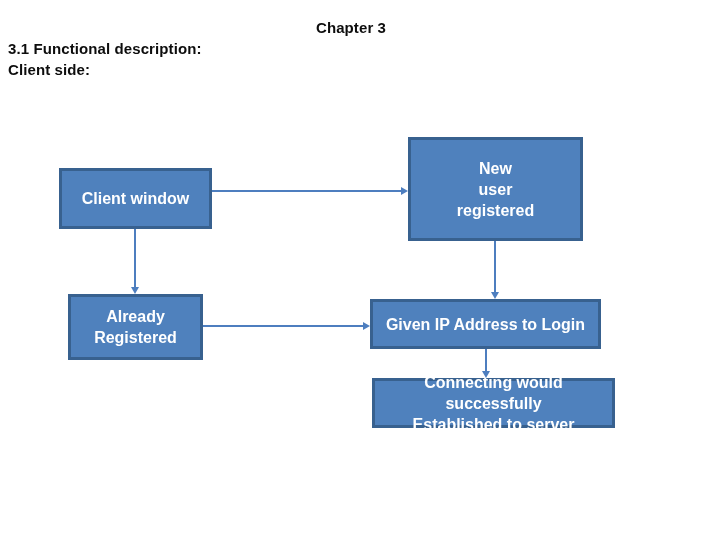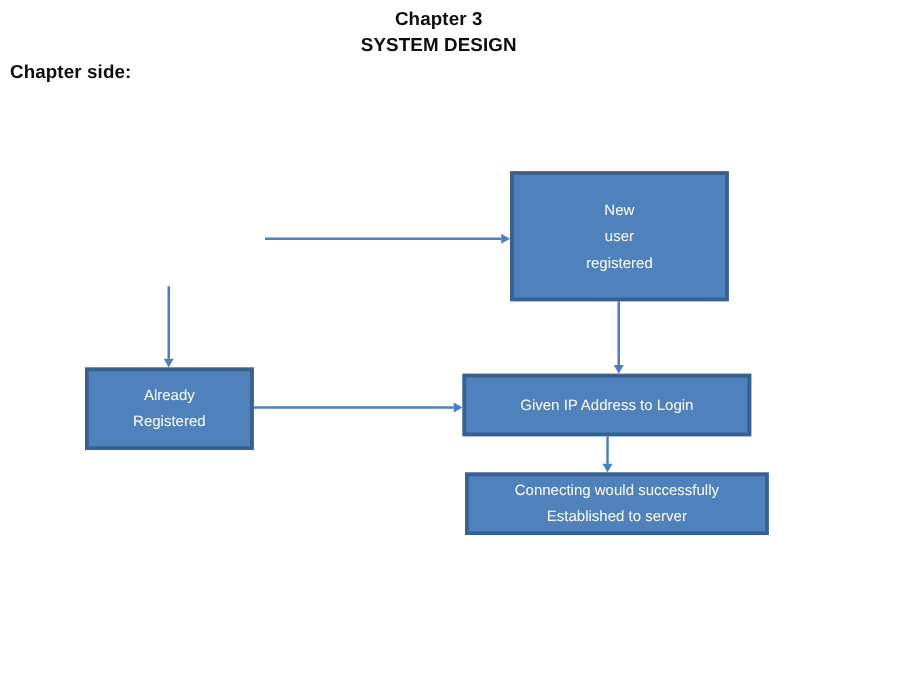--- a/index.html
+++ b/index.html
@@ -21,42 +21,42 @@
     position: relative;
     width: 720px;
     height: 540px;
     background: #ffffff;
   }
 
   
   .header {
     position: absolute;
     left: 8px;
-    top: 5px;
+    top: 17px;
     width: 686px;
     color: var(--heading-text);
     font-weight: bold;
     font-size: 15px;
     line-height: 21px;
     letter-spacing: 0.1px;
   }
   .header .center { text-align: center; }
 
   
   .fc-box {
     position: absolute;
     background: var(--box-fill);
     border: 3px solid var(--box-border);
     display: flex;
     align-items: center;
     justify-content: center;
     text-align: center;
     color: var(--box-text);
-    font-weight: normal;
-    font-size: 12px;
+    font-weight: bold;
+    font-size: 16px;
     line-height: 21px;
   }
   .fc-box .box-label { white-space: pre-line; }
 
   #box-client-window        { left: 59px;  top: 168px; width: 153px; height: 61px; }
   #box-new-user-registered  { left: 408px; top: 137px; width: 175px; height: 104px; }
   #box-already-registered   { left: 68px;  top: 294px; width: 135px; height: 66px; }
   #box-given-ip             { left: 370px; top: 299px; width: 231px; height: 50px; }
   #box-connection-established { left: 372px; top: 378px; width: 243px; height: 50px; align-items: center; }
 
@@ -85,24 +85,27 @@
   #arrow-already-to-givenip { left: 363px; top: 322px; }
   #arrow-givenip-to-connect { left: 482px; top: 371px; }
 </style>
 </head>
 <body>
 
 <div class="slide">
 
   <div class="header">
     <div class="center">Chapter 3</div>
-    <div class="center">SYSTEM DESIGN</div>
-    <div>Chapter side:</div>
+    <div>3.1 Functional description:</div>
+    <div>Client side:</div>
   </div>
 
+  <div class="fc-box" id="box-client-window">
+    <span class="box-label">Client window</span>
+  </div>
 
   <div class="fc-box" id="box-new-user-registered">
     <span class="box-label">New
 user
 registered</span>
   </div>
 
   <div class="fc-box" id="box-already-registered">
     <span class="box-label">Already
 Registered</span>

